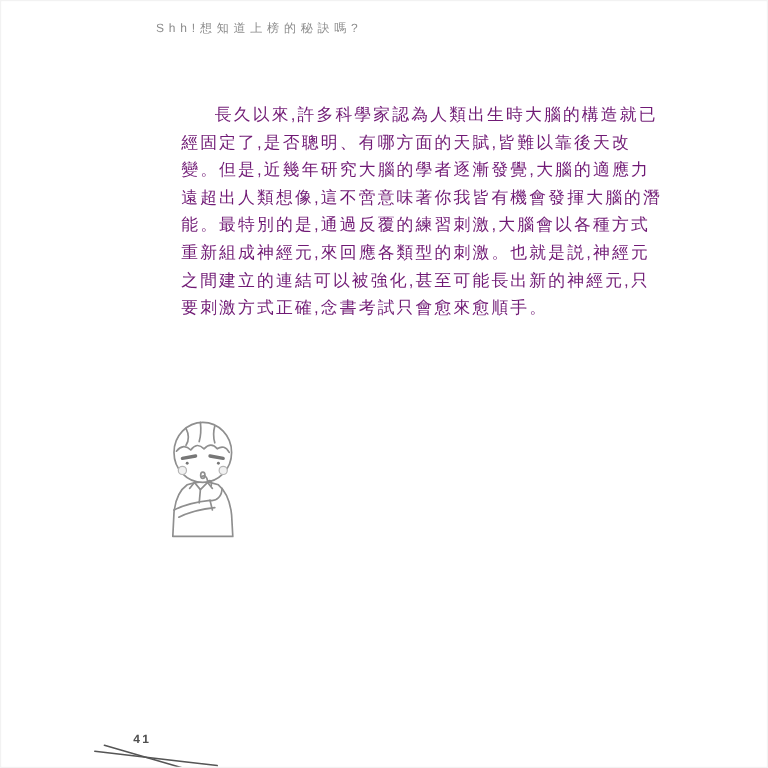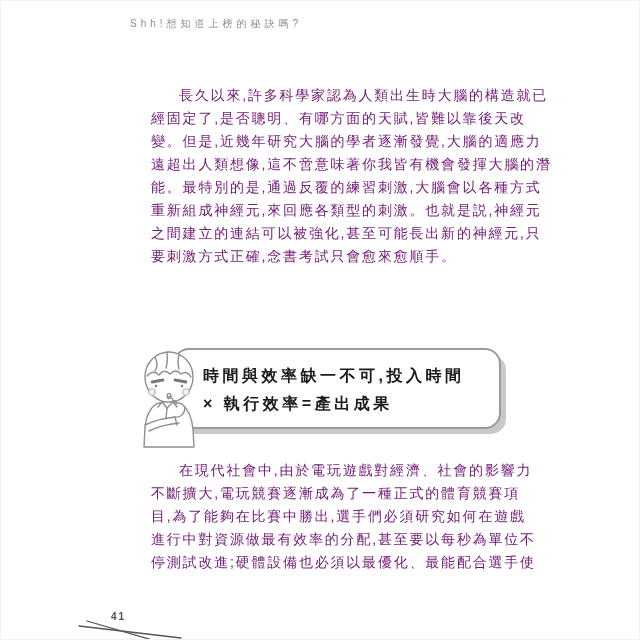--- a/index.html
+++ b/index.html
@@ -49,24 +49,20 @@
   <p class="para" id="p1">長久以來,許多科學家認為人類出生時大腦的構造就已
 經固定了,是否聰明、有哪方面的天賦,皆難以靠後天改
 變。但是,近幾年研究大腦的學者逐漸發覺,大腦的適應力
 遠超出人類想像,這不啻意味著你我皆有機會發揮大腦的潛
 能。最特別的是,通過反覆的練習刺激,大腦會以各種方式
 重新組成神經元,來回應各類型的刺激。也就是説,神經元
 之間建立的連結可以被強化,甚至可能長出新的神經元,只
 要刺激方式正確,念書考試只會愈來愈順手。</p>
 
 
-  <div class="callout-box">
-    <div class="callout-text">時間與效率缺一不可,投入時間
-× 執行效率=產出成果</div>
-  </div>
 
   <svg class="character" width="64" height="112" viewBox="0 0 64 112">
     <g stroke="#8f8f8f" stroke-width="1.4" stroke-linecap="round" stroke-linejoin="round">
 
       <path fill="#ffffff" d="M 17,55 C 10,60 7,68 6,78 L 5,98 L 55,98 L 54,80 C 53,70 50,61 43,55 Q 30,50 17,55 Z"></path>
 
       <ellipse cx="30" cy="28" rx="24" ry="25" fill="#ffffff"></ellipse>
 
       <g fill="none">
         <path d="M 16,8 Q 20,16 16,22"></path>
@@ -105,25 +101,20 @@
       </g>
 
       <g fill="none">
         <path d="M 6,76 C 16,71 26,69 36,68 C 42,69 46,64 46,58"></path>
         <path d="M 10,82 C 20,77 30,75 40,74"></path>
         <path d="M 36,68 L 38,76"></path>
       </g>
     </g>
   </svg>
 
-  <p class="para" id="p3">在現代社會中,由於電玩遊戲對經濟、社會的影響力
-不斷擴大,電玩競賽逐漸成為了一種正式的體育競賽項
-目,為了能夠在比賽中勝出,選手們必須研究如何在遊戲
-進行中對資源做最有效率的分配,甚至要以每秒為單位不
-停測試改進;硬體設備也必須以最優化、最能配合選手使</p>
 
   <div class="page-number">41</div>
 
   <svg class="corner-lines" width="140" height="32" viewBox="0 0 140 32">
     <g stroke="#555555" stroke-width="1.3" fill="none" stroke-linecap="round">
       <path d="M 30,12 L 140,44"></path>
       <path d="M 22,17 L 124,29"></path>
     </g>
   </svg>
 

